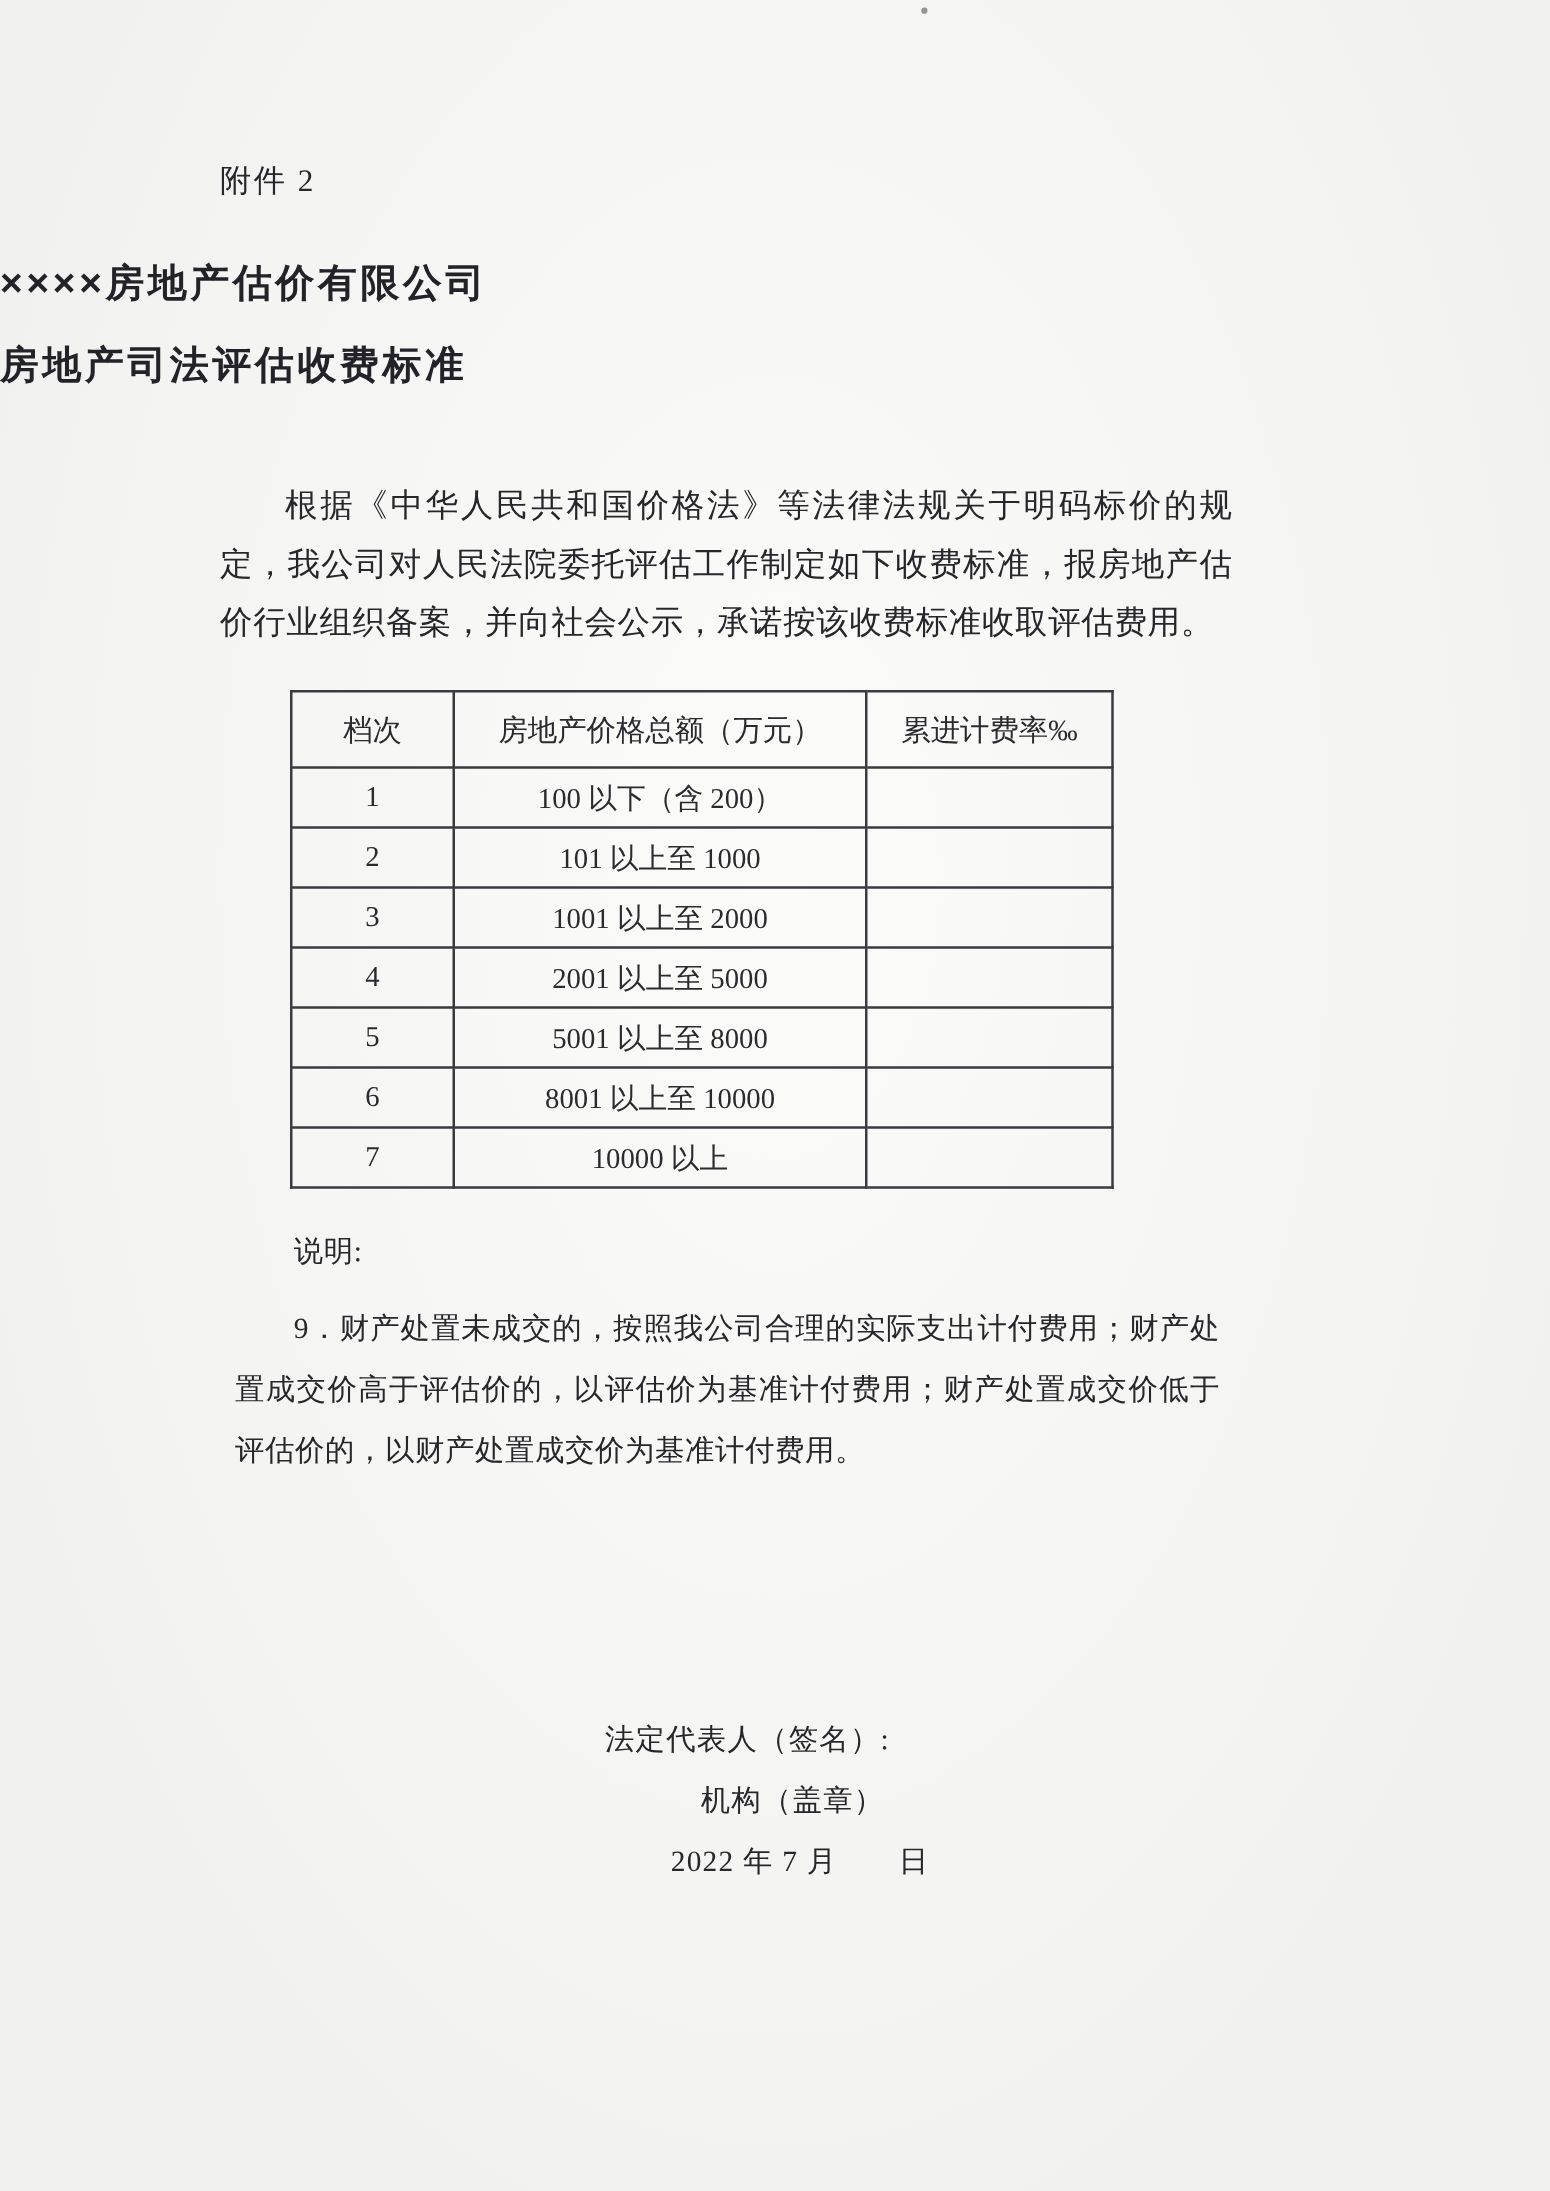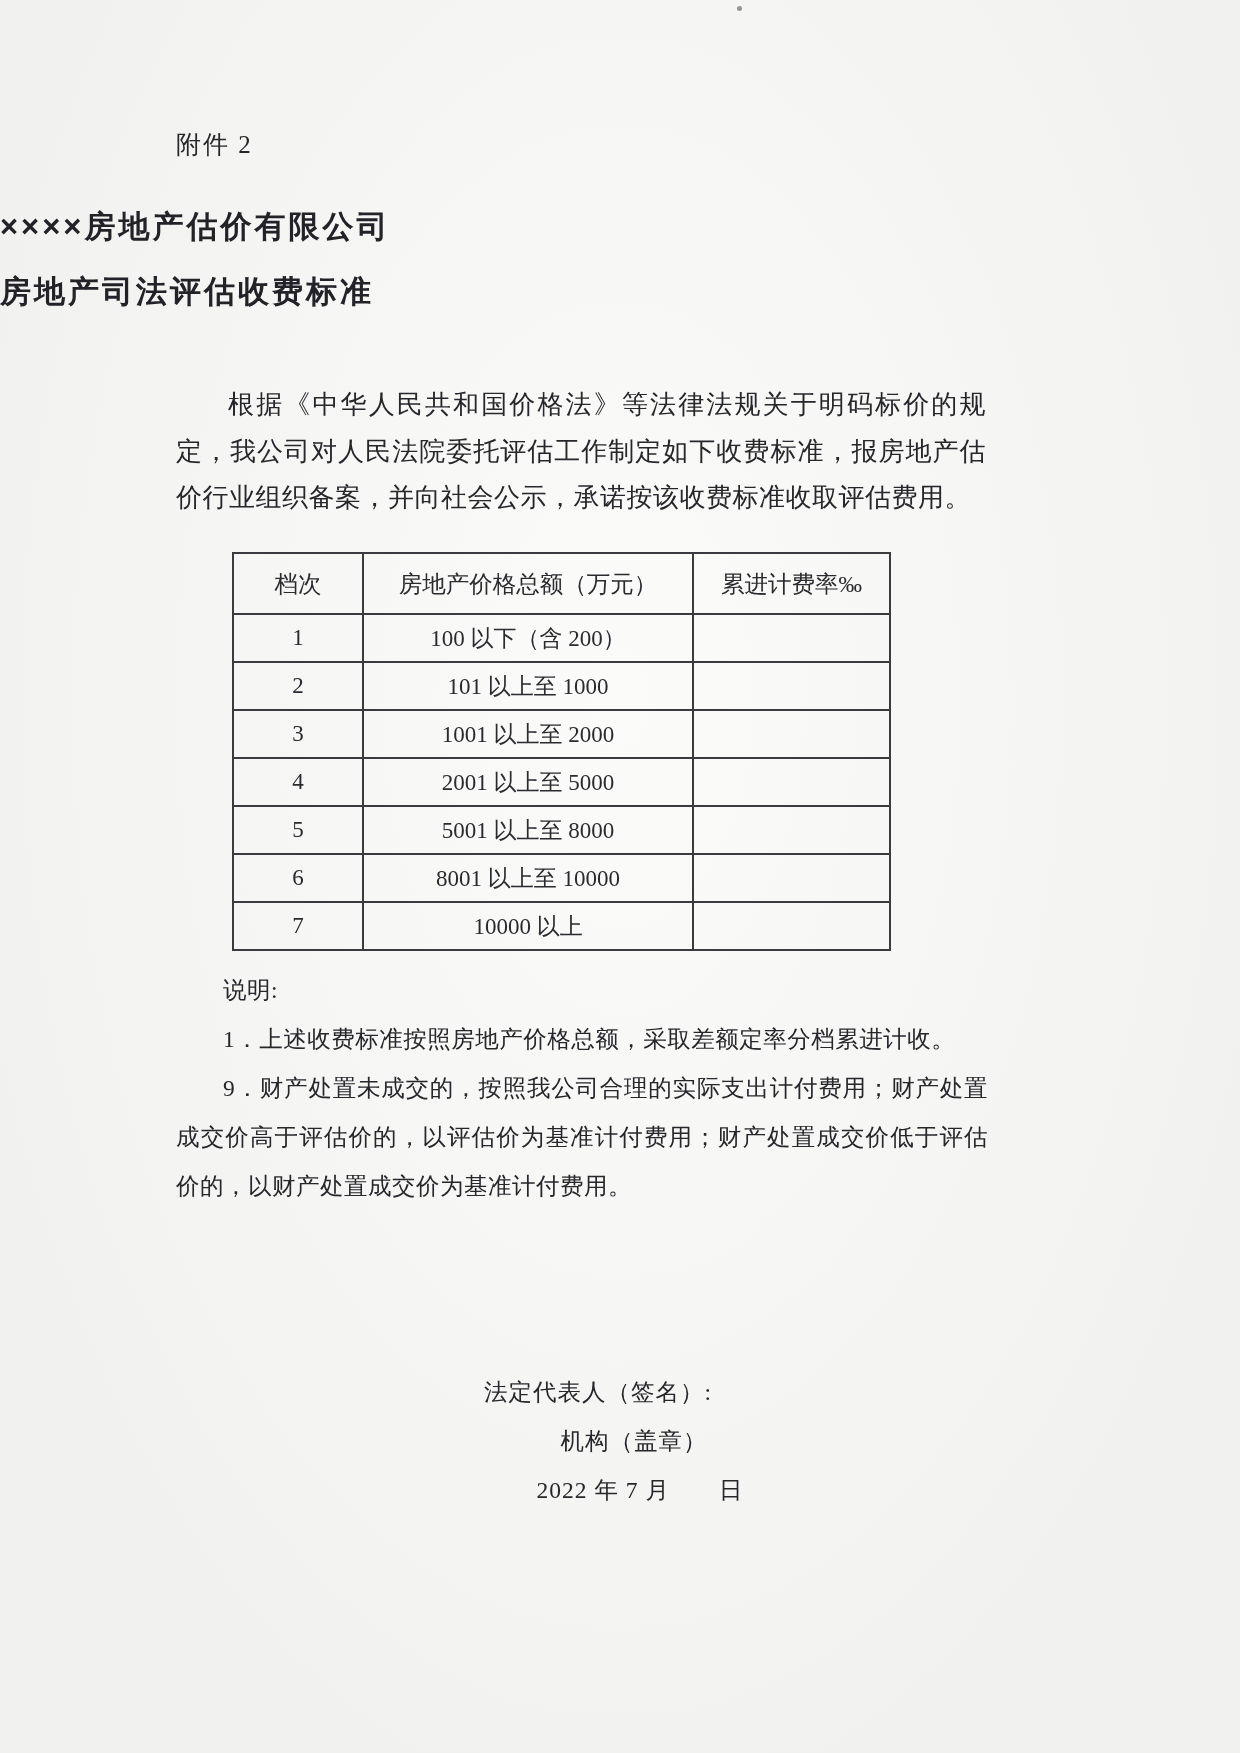--- a/index.html
+++ b/index.html
@@ -51,21 +51,21 @@
     padding:0;
     overflow:hidden;
   }
   .fee-table thead th{height:59px;font-size:23.5px;}
   .fee-table tbody td{height:46px;}
   .notes{
     position:absolute;left:176px;top:966px;width:812px;
     font-size:23.5px;line-height:49px;
     letter-spacing:0.5px;
   }
-  .notes p{margin:0;text-align:justify;}
+  .notes p{margin:12px;text-align:justify;}
   .notes .indent{text-indent:2em;}
   .signature{
     position:absolute;left:0;top:1368px;width:100%;
     text-align:center;
     font-size:23.5px;line-height:49px;
     letter-spacing:1px;
   }
   .signature .sig-line{position:relative;}
   .signature .sig-legal-rep{left:-22px;}
   .signature .sig-org{left:14px;}
@@ -136,21 +136,20 @@
       <tr>
         <td>7</td>
         <td>10000 以上</td>
         <td></td>
       </tr>
     </tbody>
   </table>
 
   <div class="notes">
     <p class="indent">说明:</p>
-    <p class="indent">1．上述收费标准按照房地产价格总额，采取差额定率分档累进计收。</p>
     <p class="indent">9．财产处置未成交的，按照我公司合理的实际支出计付费用；财产处置成交价高于评估价的，以评估价为基准计付费用；财产处置成交价低于评估价的，以财产处置成交价为基准计付费用。</p>
   </div>
 
   <div class="signature">
     <div class="sig-line sig-legal-rep">法定代表人（签名）:</div>
     <div class="sig-line sig-org">机构（盖章）</div>
     <div class="sig-line sig-date">2022 年 7 月　　日</div>
   </div>
 
 </div>

